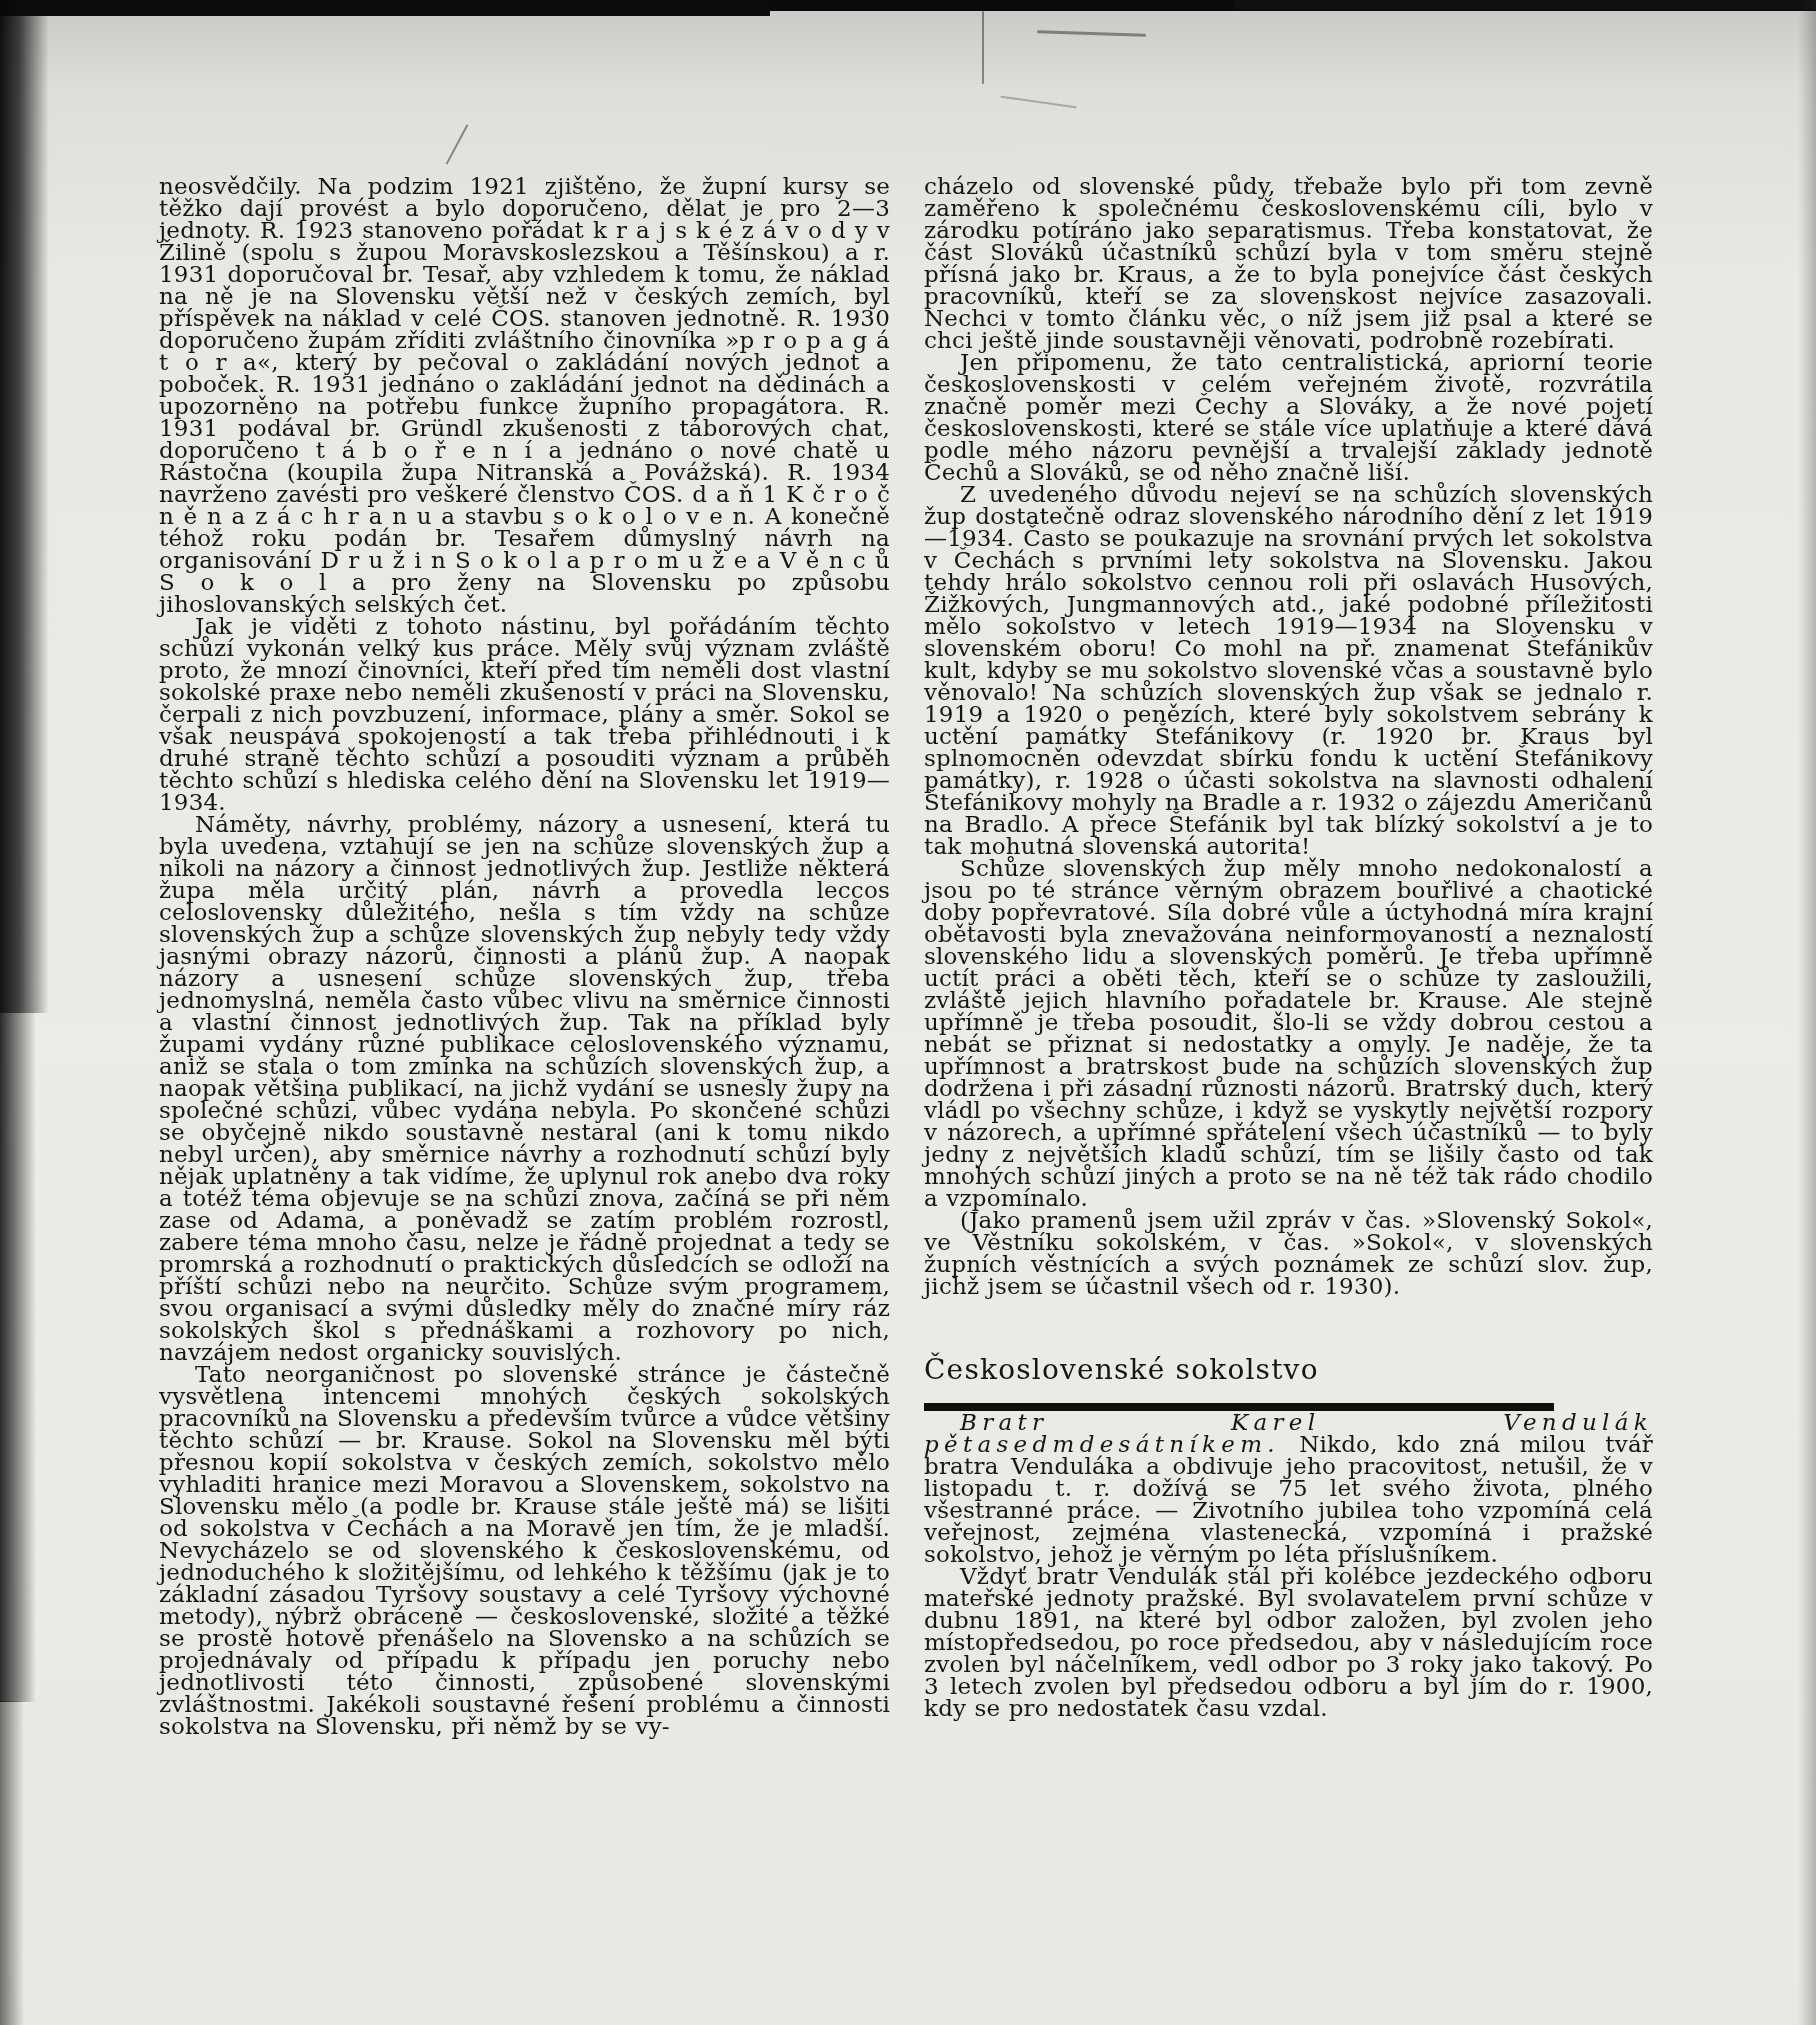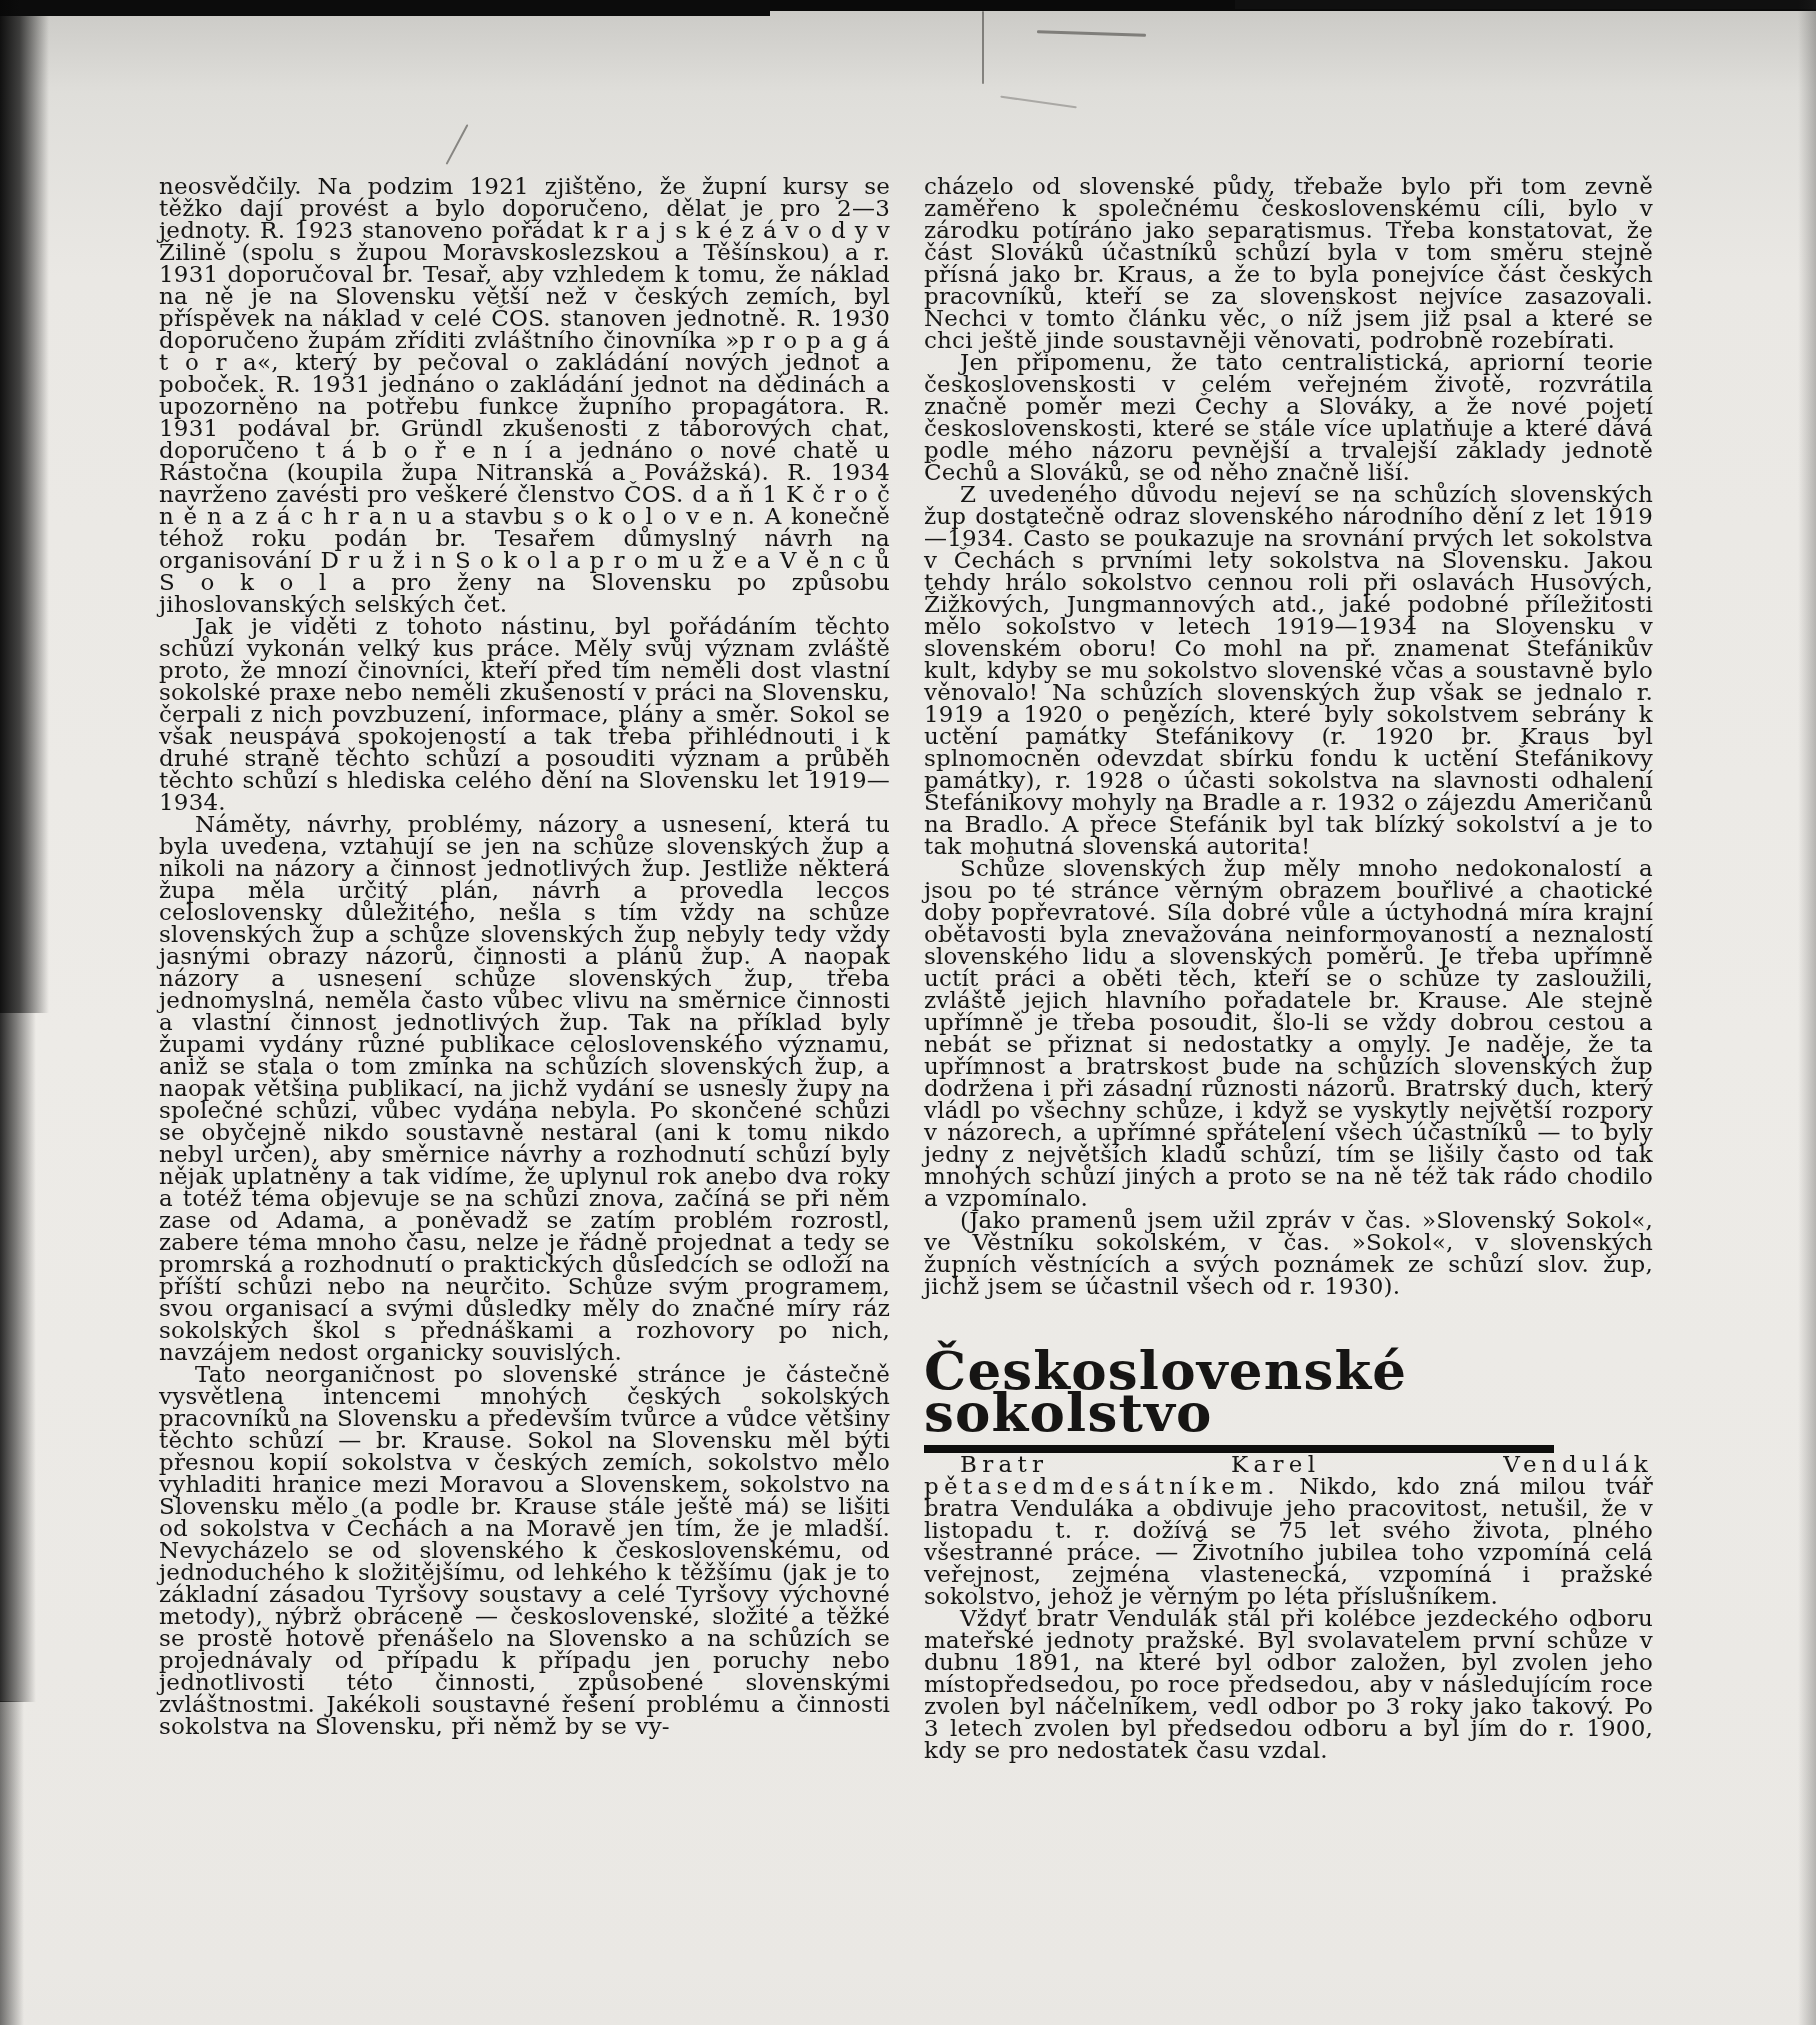--- a/index.html
+++ b/index.html
@@ -19,24 +19,24 @@
   .bind3{position:absolute;left:0;top:1701px;width:24px;height:618px;
     background:linear-gradient(90deg,rgba(10,10,10,.55) 0%,rgba(20,20,20,0) 100%);}
   .edge-right{position:absolute;right:0;top:0;width:18px;height:2319px;
     background:linear-gradient(270deg,rgba(40,40,40,.28) 0%,rgba(40,40,40,0) 100%);}
   .mark{position:absolute;background:rgba(60,58,55,.55);border-radius:1.2px;}
   .col{position:absolute;top:175px;text-align:justify;}
   .col-left{left:159px;width:731px;}
   .col-right{left:924px;width:729px;}
   p.body-par{margin:0;font-size:23px;line-height:22px;letter-spacing:0.2px;word-spacing:0.8px;text-indent:36px;}
   p.noindent{text-indent:0;}
-  h1.section{margin:52px 0 0 0;font-size:53px;line-height:42px;font-weight:bold;letter-spacing:1.2px;text-indent:0;}
+  h1.section{margin:52px 0 0 0;font-size:28px;line-height:42px;font-weight:normal;letter-spacing:1.2px;text-indent:0;}
   .rule{width:630px;height:8px;background:#0e0e0d;margin-top:12px;}
   .jubilee{margin-top:36px;}
-  .lead-it{letter-spacing:5.3px;word-spacing:4px;}
+  .lead-it{font-style:italic;letter-spacing:5.3px;word-spacing:4px;}
 </style>
 </head>
 <body>
 
 <div class="scan-top"></div>
 <div class="scan-top2"></div>
 <div class="scan-top3"></div>
 <div class="bind1"></div>
 <div class="bind2"></div>
 <div class="bind3"></div>

